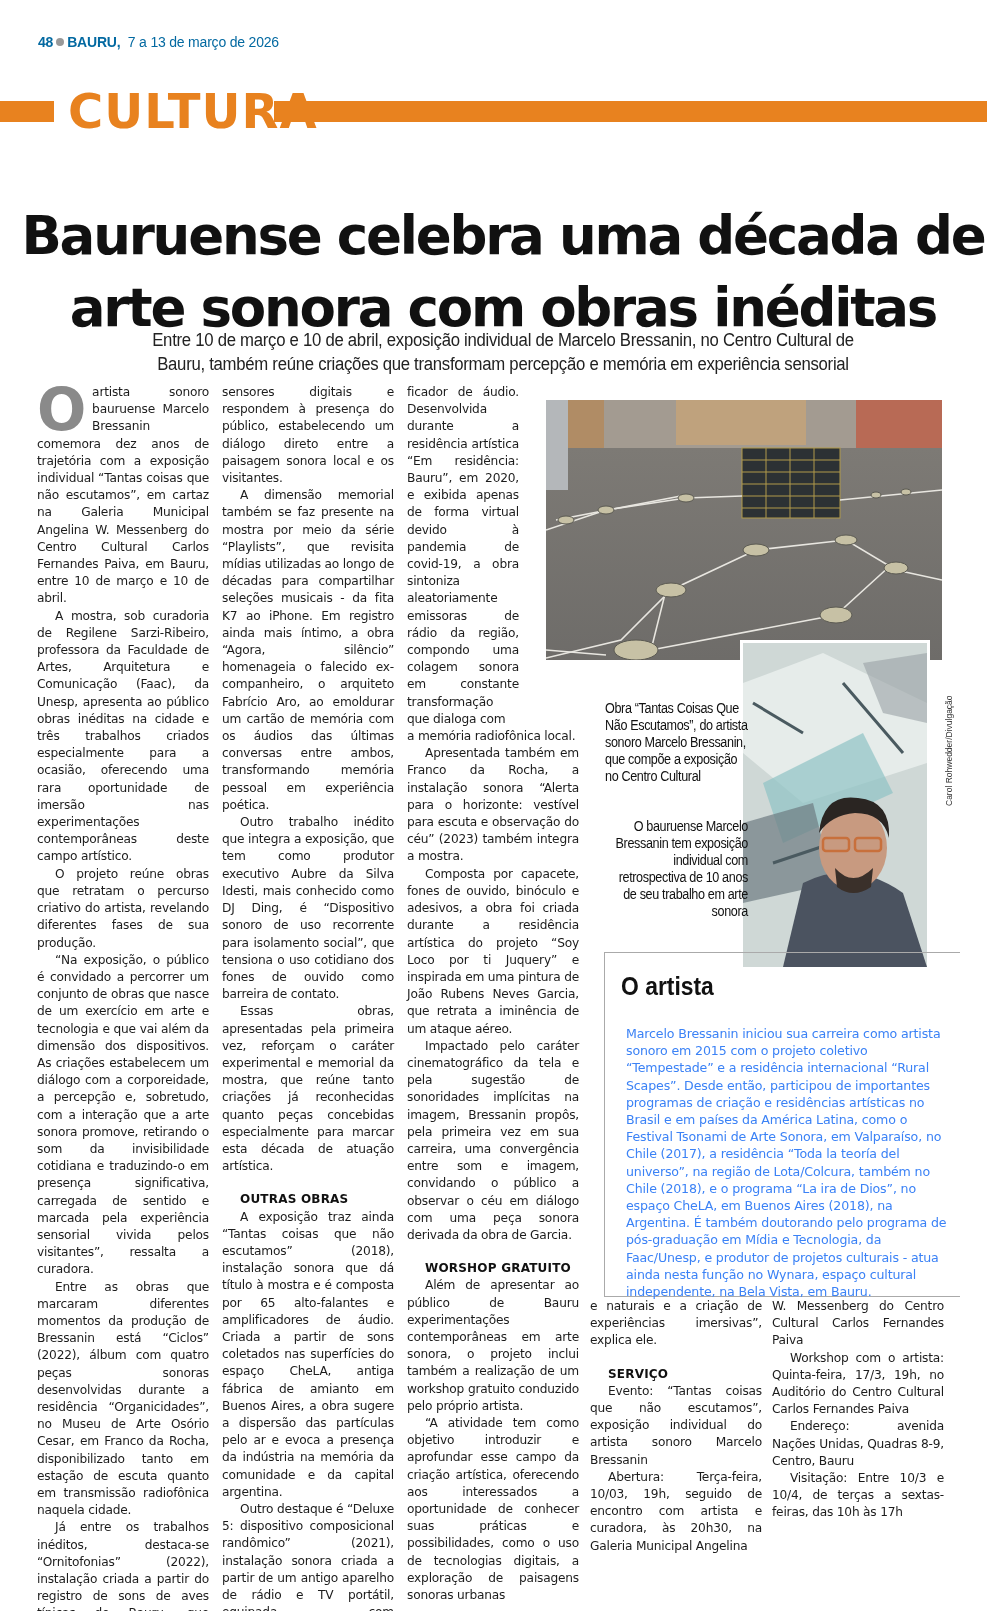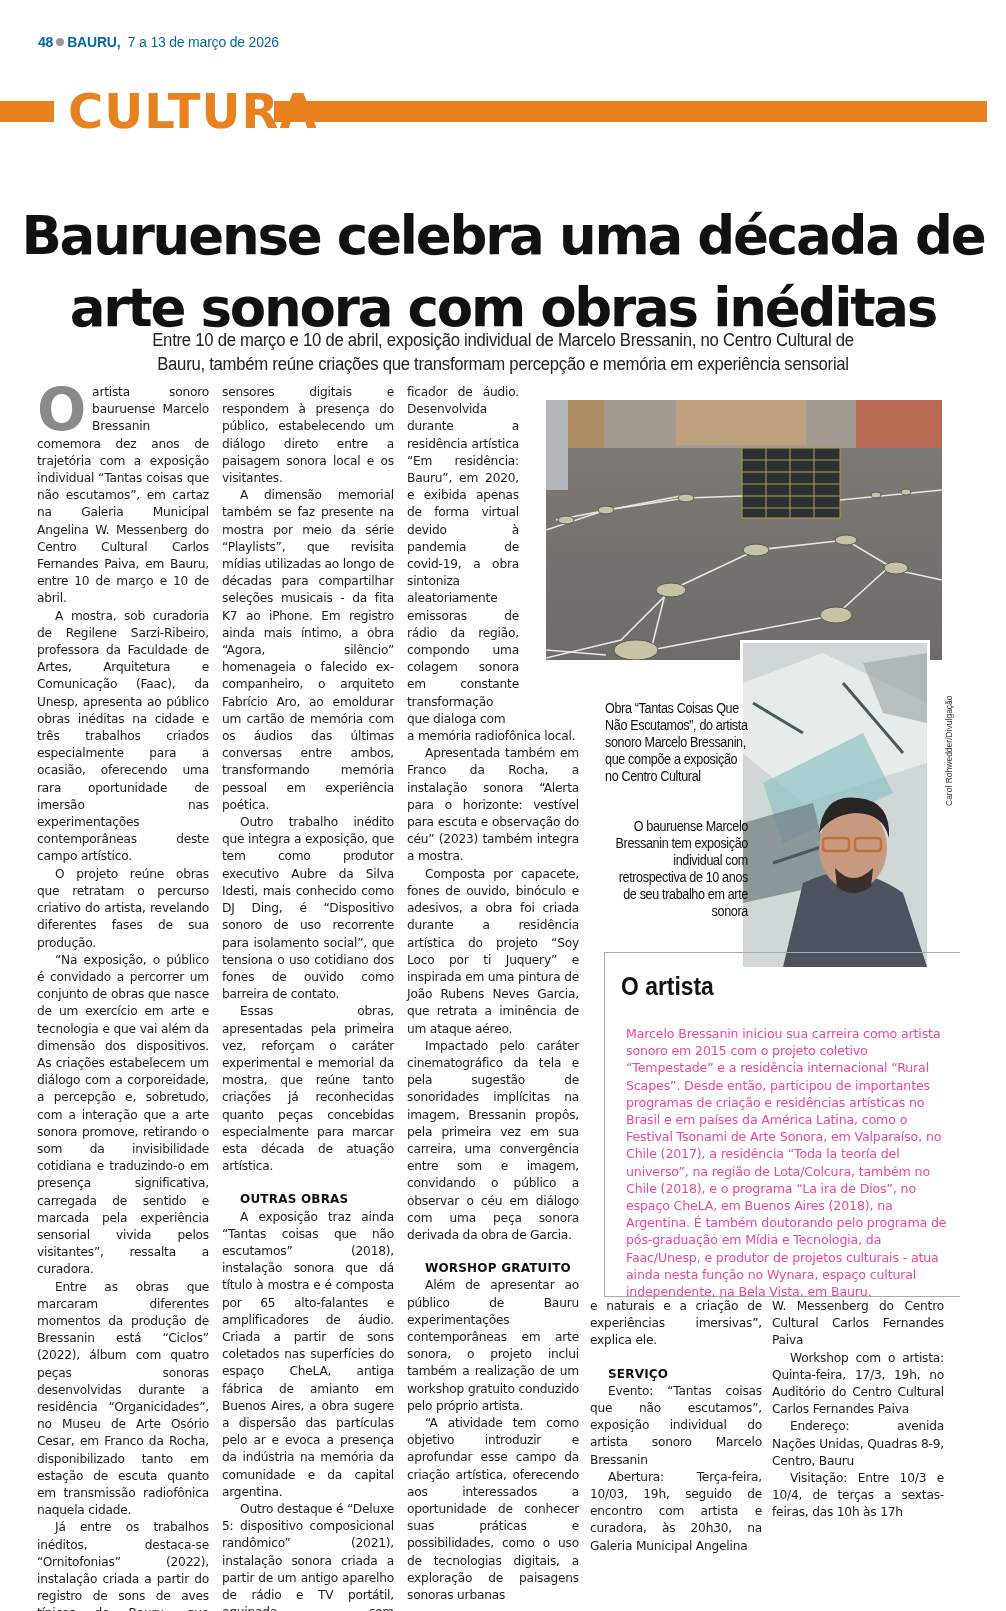--- a/index.html
+++ b/index.html
@@ -27,21 +27,21 @@
   .c4{left:590px;top:1298px;width:172px;}
   .c5{left:772px;top:1298px;width:172px;}
   .photo1{position:absolute;left:546px;top:400px;width:396px;height:260px;overflow:hidden;background:#8e8b86;}
   .photo2{position:absolute;left:740px;top:640px;width:190px;height:330px;overflow:hidden;border:3px solid #fff;background:#c9d4d3;}
   .caption1{position:absolute;left:605px;top:700px;width:160px;font-family:"Liberation Sans",sans-serif;font-size:14px;line-height:17px;color:#111;letter-spacing:-0.4px;transform:scaleX(0.9);transform-origin:left top;}
   .caption2{position:absolute;left:588px;top:818px;width:160px;text-align:right;font-family:"Liberation Sans",sans-serif;font-size:14px;line-height:17px;color:#111;letter-spacing:-0.4px;transform:scaleX(0.9);transform-origin:right top;}
   .credit{position:absolute;left:944px;top:716px;width:12px;height:90px;}
   .credit span{position:absolute;left:0;top:90px;transform:rotate(-90deg);transform-origin:left top;white-space:nowrap;font-family:"Liberation Sans",sans-serif;font-size:8.5px;color:#333;}
   .sidebar{position:absolute;left:604px;top:952px;width:356px;height:345px;border-left:1px solid #aaa;border-bottom:1px solid #aaa;border-top:1px solid #aaa;padding-left:36px;}
   .sidebar .title{position:absolute;left:16px;top:18px;font-family:"Liberation Sans",sans-serif;font-weight:bold;font-size:26px;color:#111;transform:scaleX(0.88);transform-origin:left top;}
-  .sidebar .body{position:absolute;left:21px;top:72px;width:330px;font-family:"DejaVu Sans",sans-serif;font-size:12.6px;line-height:17.2px;color:#ec4899;letter-spacing:-0.15px;}
+  .sidebar .body{position:absolute;left:21px;top:72px;width:330px;font-family:"DejaVu Sans",sans-serif;font-size:12.6px;line-height:17.2px;color:#3b82f6;letter-spacing:-0.15px;}
 </style>
 </head>
 <body>
 
 <div class="folio">
   <span class="pg">48</span><span class="dot"></span><span class="city">BAURU,</span>&nbsp;
   <span>7 a 13 de março de 2026</span>
 </div>
 
 <div class="section-bar">

